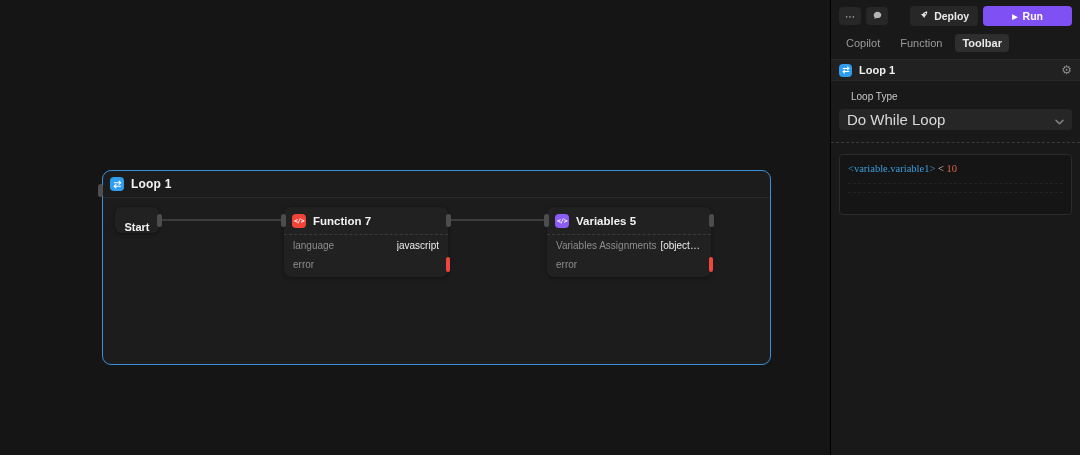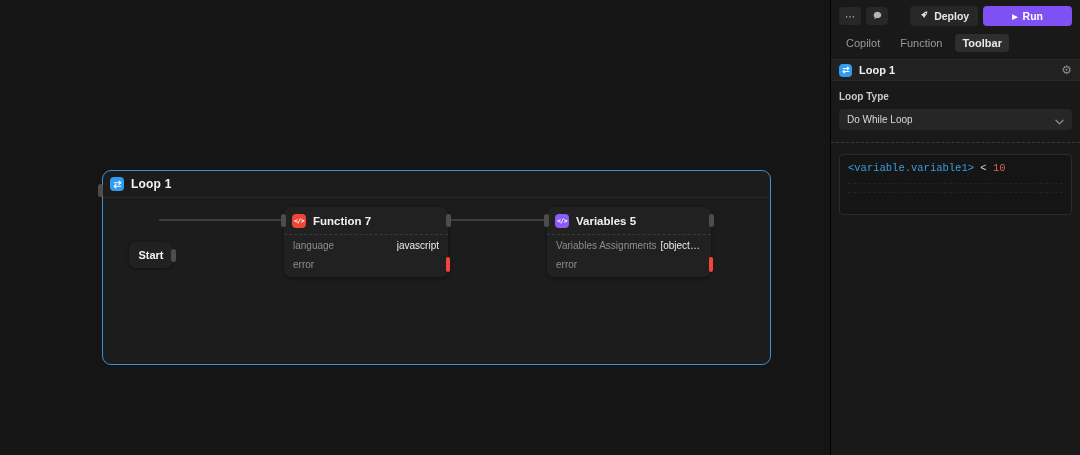--- a/index.html
+++ b/index.html
@@ -37,21 +37,21 @@
   .group-in-handle { left:-5px; top:13px; }
 
   .edge { position:absolute; height:2px; background:#3c3c3c; top:48px; z-index:1; }
   .edge-1 { left:56px; width:125px; }
   .edge-2 { left:348px; width:96px; }
 
   .node {
     position:absolute; top:36px; background:#212121; border-radius:7px;
     box-shadow:0 1px 4px rgba(0,0,0,0.4); z-index:2;
   }
-  .node-start { left:26px; width:44px; height:26px; display:flex; align-items:center; justify-content:center;margin-top:35px; }
+  .node-start { left:12px; width:44px; height:26px; display:flex; align-items:flex-end; justify-content:center; }
   .node-start .node-title { font-size:11px; }
   .node-func { left:181px; width:164px; }
   .node-vars { left:444px; width:164px; }
   .node-header { height:27px; display:flex; align-items:center; gap:7px; padding:0 8px; }
   .node-title { font-size:11.5px; font-weight:700; color:#f2f2f2; }
   .node-body { border-top:1px dashed #3a3a3a; padding:1px 0 3px; }
   .node-row {
     position:relative; height:19px; display:flex; align-items:center;
     justify-content:space-between; padding:0 9px; gap:4px;
   }
@@ -94,30 +94,30 @@
     height:22px; background:#212121; display:flex; align-items:center; gap:7px;
     padding:0 8px; border-top:1px solid rgba(255,255,255,0.04);
     border-bottom:1px solid rgba(255,255,255,0.04);
   }
   .inspector-node-band .icon-sq { width:13px; height:13px; }
   .band-title { font-size:11px; font-weight:700; color:#f0f0f0; }
   .band-spacer { flex:1; }
   .gear-glyph { font-size:12px; color:#8a8a8a; line-height:1; cursor:pointer; }
 
   .panel-content { padding:9px 8px; }
-  .field-label { font-size:10px; font-weight:700; color:#c9c9c9; margin:1px 0 7px; }
+  .field-label { font-size:10px; font-weight:400; color:#c9c9c9; margin:1px 12px 7px; }
   .select {
     height:21px; background:#262626; border-radius:4px; display:flex;
     align-items:center; justify-content:space-between; padding:0 8px; cursor:pointer;
   }
-  .select-value { font-size:10px; color:#d9d9d9; }
+  .select-value { font-size:15px; color:#d9d9d9; }
   .dashed-sep { border:none; border-top:1px dashed #3a3a3a; margin:12px -8px 11px; }
   .code-box {
     height:61px; background:#151515; border:1px solid #2b2b2b; border-radius:4px;
-    padding:7px 8px; font-family:Liberation Mono, monospace; font-size:10.5px;
+    padding:7px 8px; font-family:Liberation Serif, serif; font-size:10.5px;
     line-height:1.25; cursor:text;
   }
   .code-var { color:var(--code-variable-blue,#3b9ddd); }
   .code-op { color:#d8d8d8; }
   .code-num { color:var(--code-number-orange,#e2604c); }
   .code-empty-line { border-top:1px dashed #232323; margin-top:8px; }
 </style>
 </head>
 <body>
 

